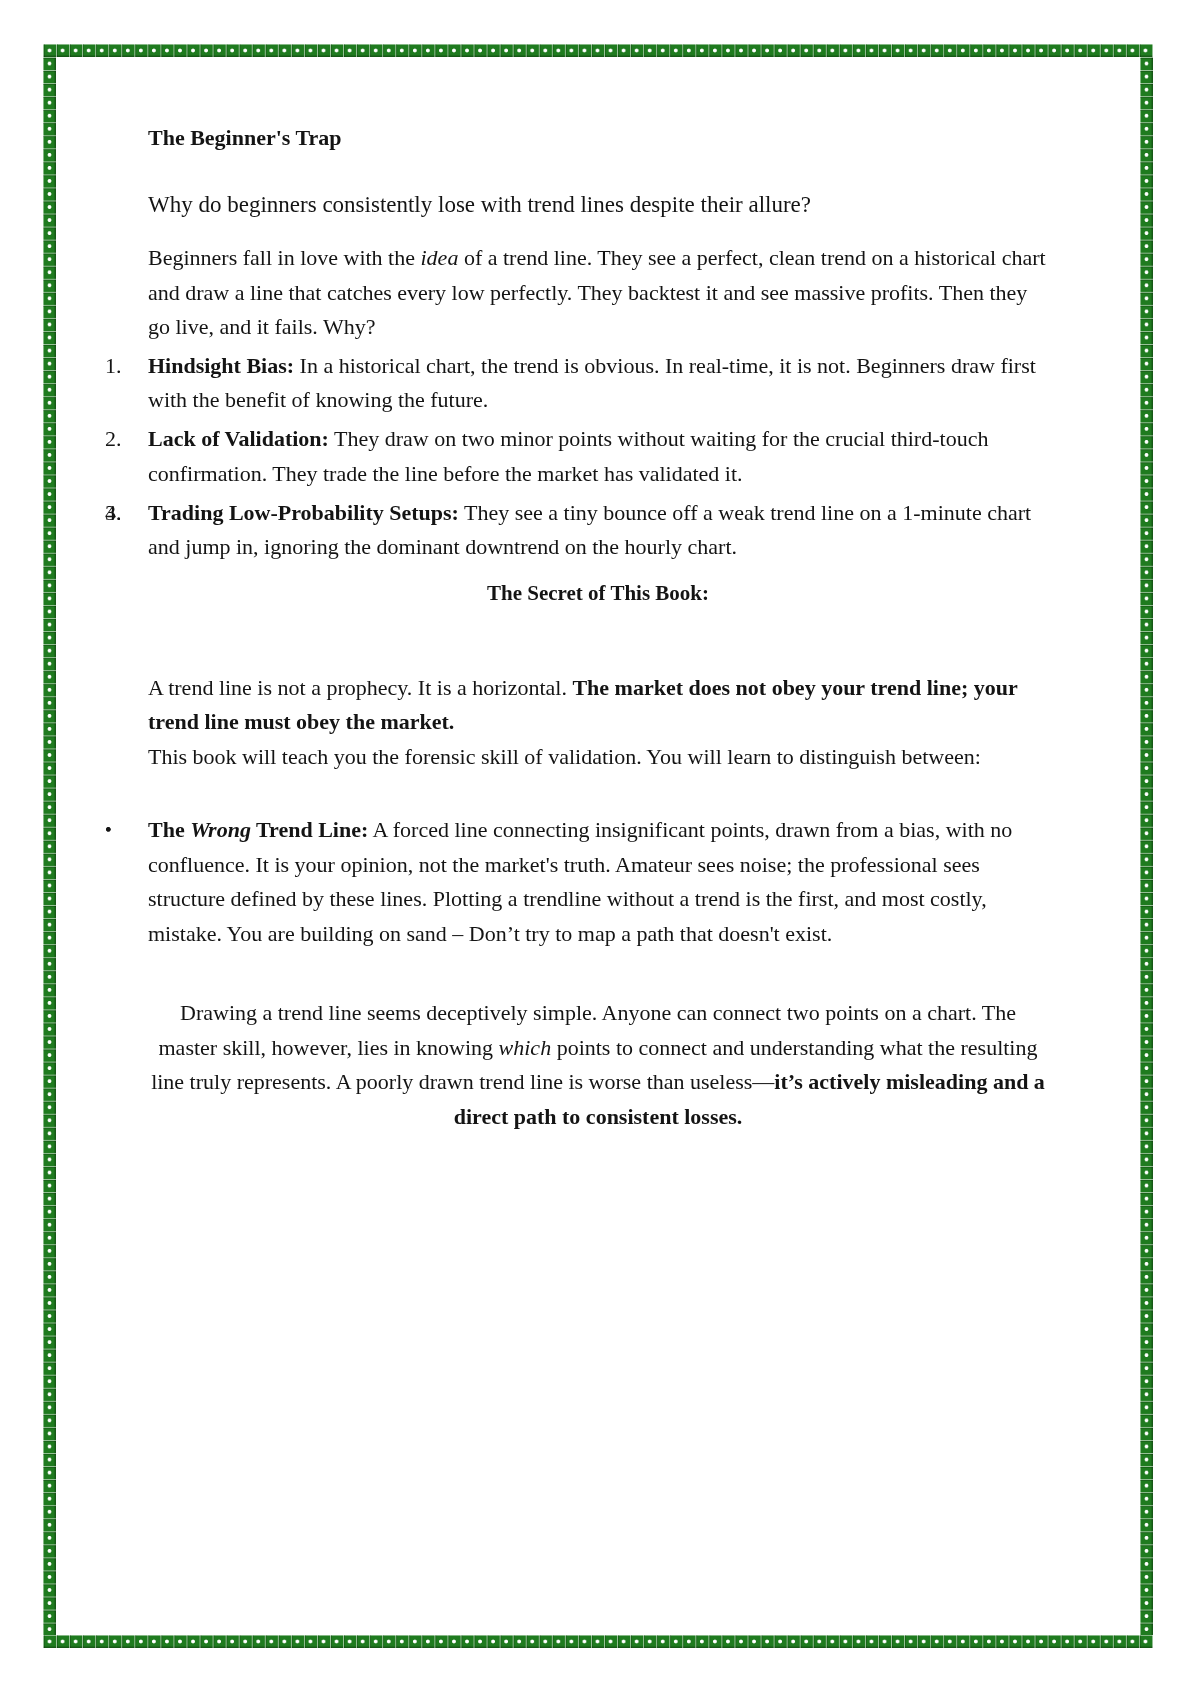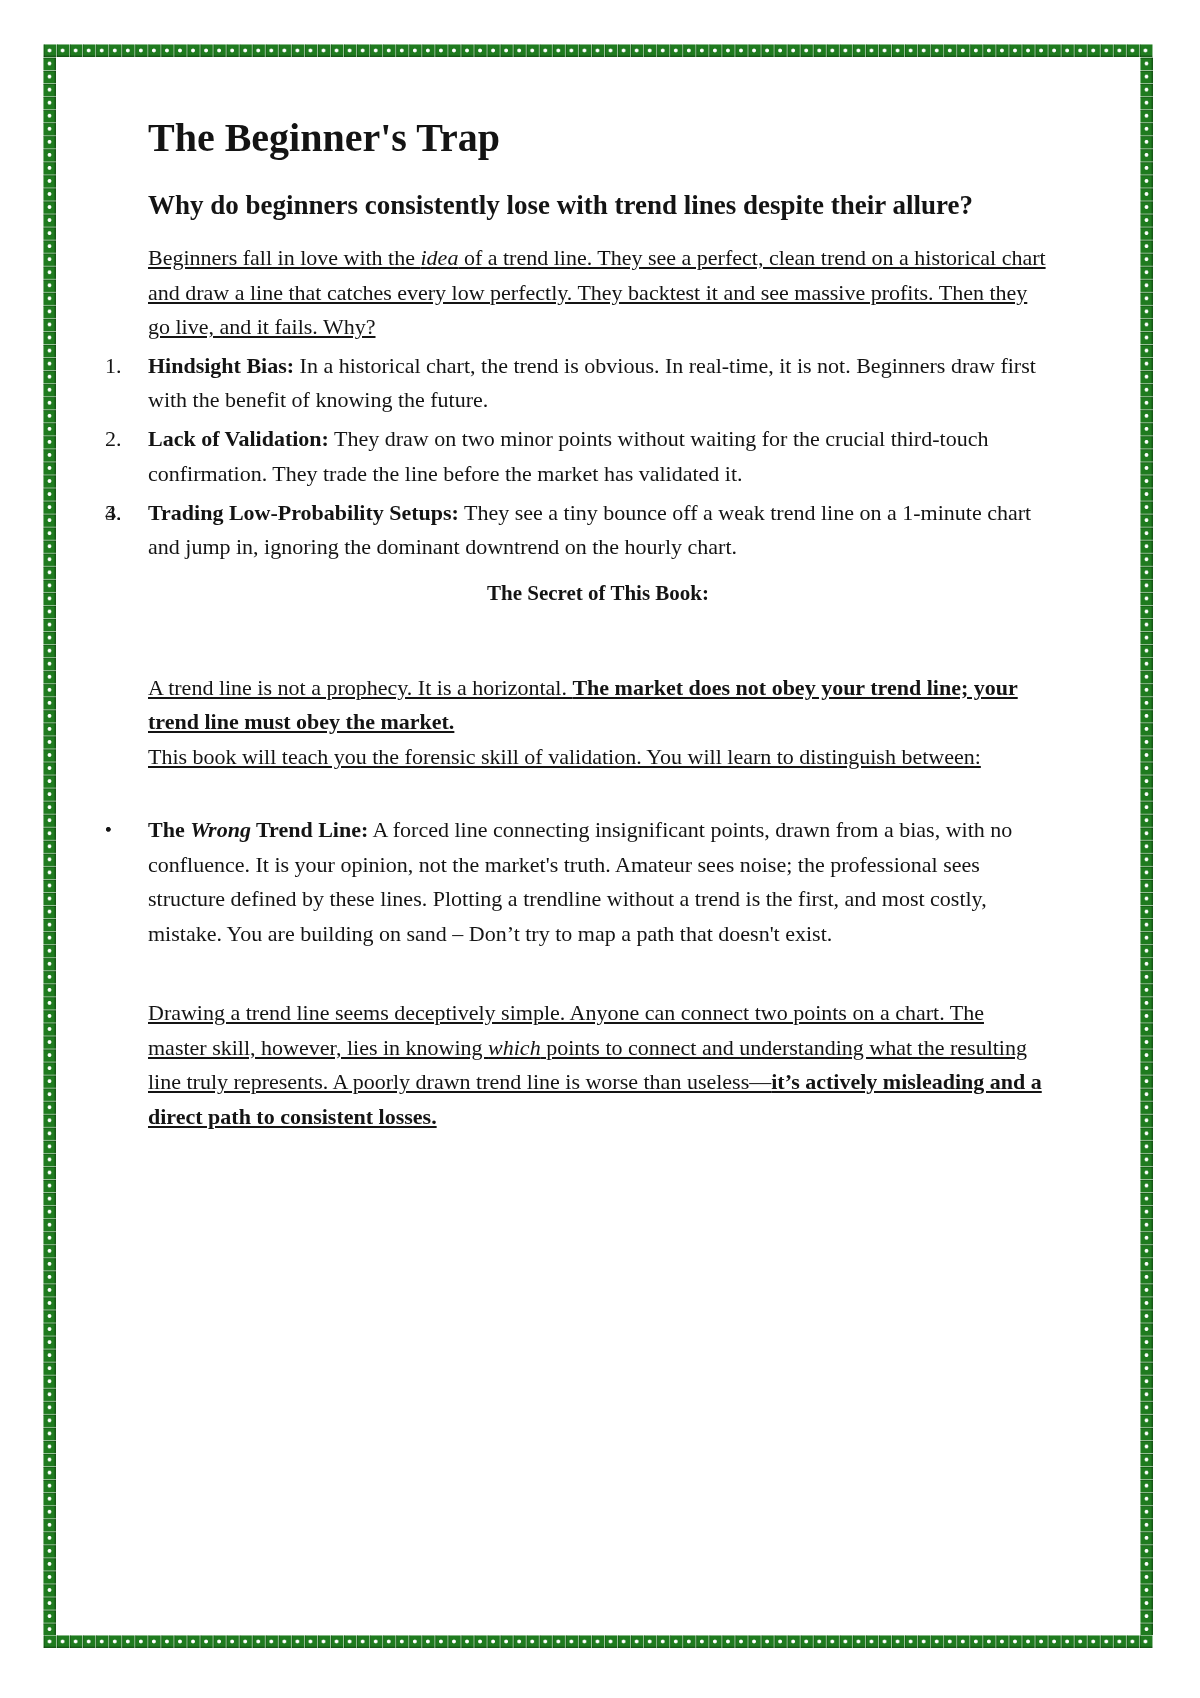--- a/index.html
+++ b/index.html
@@ -35,45 +35,45 @@
   .strip.bottom{bottom:0;}
   .strip.left{left:0;}
   .strip.right{right:0;}
 
   
   .content{
     position:absolute;left:148px;top:118px;width:900px;
     font-size:22px;line-height:34.5px;
   }
   h1.doc-title{
-    font-size:40px;line-height:40px;font-weight:bold;
+    font-size:22px;line-height:40px;font-weight:bold;
     margin:0 0 32px 0;
   }
   p.question{
-    font-size:27px;line-height:30px;font-weight:bold;
+    font-size:23px;line-height:30px;font-weight:normal;
     margin:0 0 21px 0;
   }
-  p.para{margin:0;text-decoration:underline;}
+  p.para{margin:0;}
   p.intro{margin:0 0 4px 0;}
   .numlist,.bullist{margin:0;padding:0;list-style:none;}
   .numlist .li{position:relative;margin:0 0 4.5px 0;}
   .numlist .li:last-child{margin-bottom:0;}
   .li .marker{
     position:absolute;left:-43px;top:0;width:32px;
     text-align:left;
   }
   h2.secret-title{
     font-size:21px;line-height:36px;font-weight:bold;
     text-align:center;margin:10px 0 60px 0;
   }
   .bullist{margin:38px 0 0 0;}
   .bullist .li{position:relative;margin:0 0 39px 0;}
   .bullist .li:last-child{margin-bottom:0;}
   .bullist .marker{font-size:19px;}
-  p.closing{margin:45px 0 0 0;}
+  p.closing{margin:45px 0 0 0;text-align:center;}
   .b{font-weight:bold;}
   .i{font-style:italic;}
 </style>
 </head>
 <body>
 
 <div class="page">
 
   <div class="frame">
     <div class="strip h top"></div>

